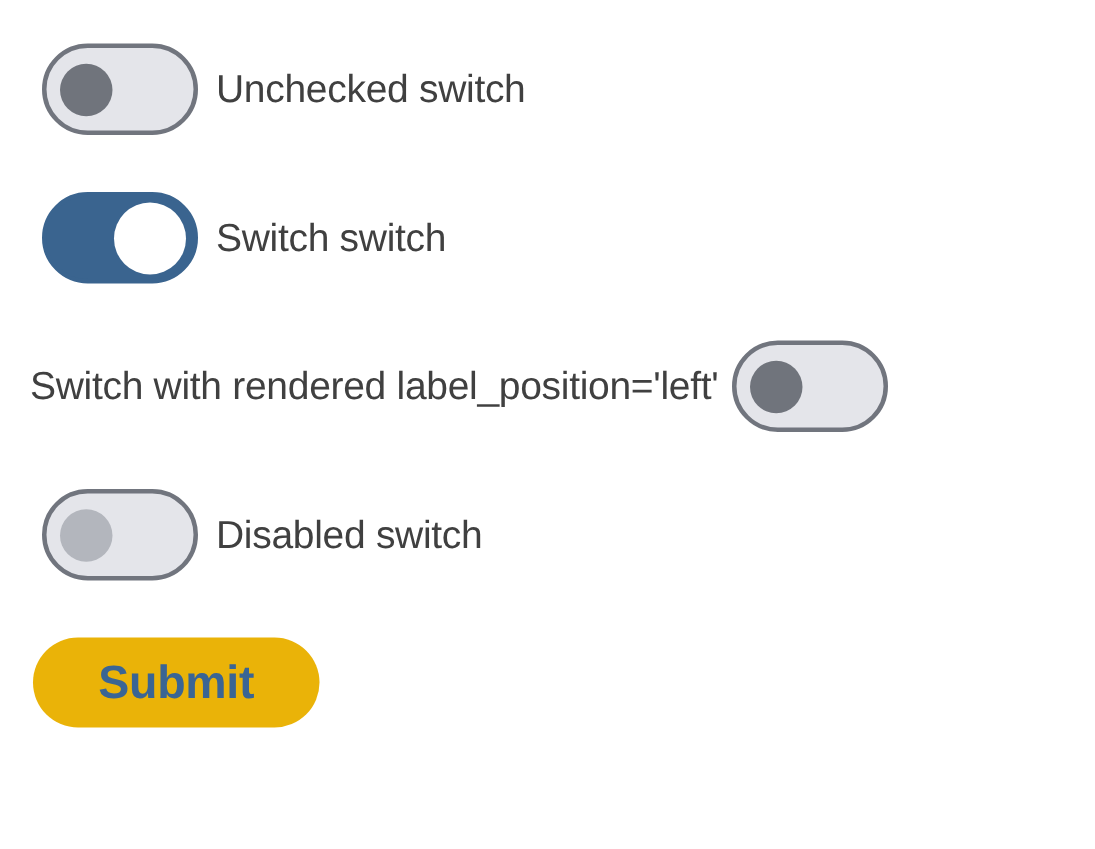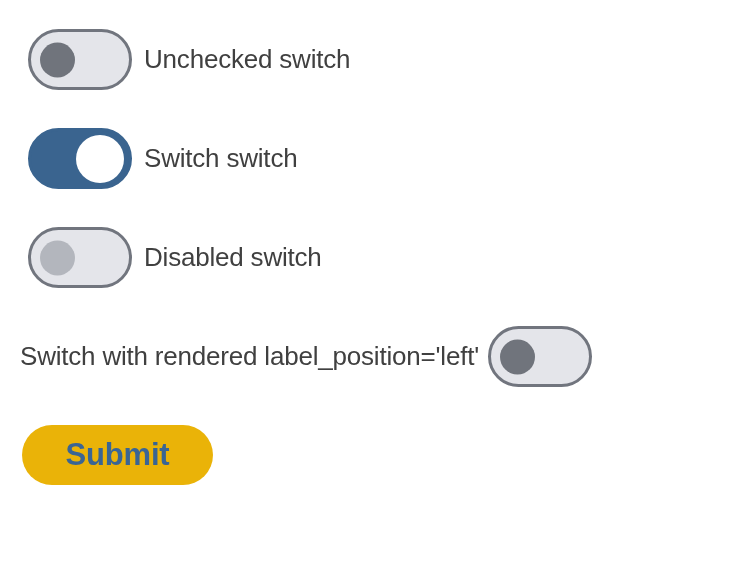--- a/index.html
+++ b/index.html
@@ -110,29 +110,29 @@
     <span class="switch-label">Unchecked switch</span>
   </div>
 
   <div class="switch-row indent">
     <div class="switch checked">
       <span class="knob"></span>
     </div>
     <span class="switch-label">Switch switch</span>
   </div>
 
+  <div class="switch-row">
+    <span class="switch-label left">Switch with rendered label_position='left'</span>
+    <div class="switch">
+      <span class="knob"></span>
+    </div>
+  </div>
+
   <div class="switch-row indent">
     <div class="switch disabled">
       <span class="knob"></span>
     </div>
     <span class="switch-label">Disabled switch</span>
   </div>
 
-  <div class="switch-row">
-    <span class="switch-label left">Switch with rendered label_position='left'</span>
-    <div class="switch">
-      <span class="knob"></span>
-    </div>
-  </div>
-
   <button class="submit-btn">Submit</button>
 
 </div>
 
 </body></html>

